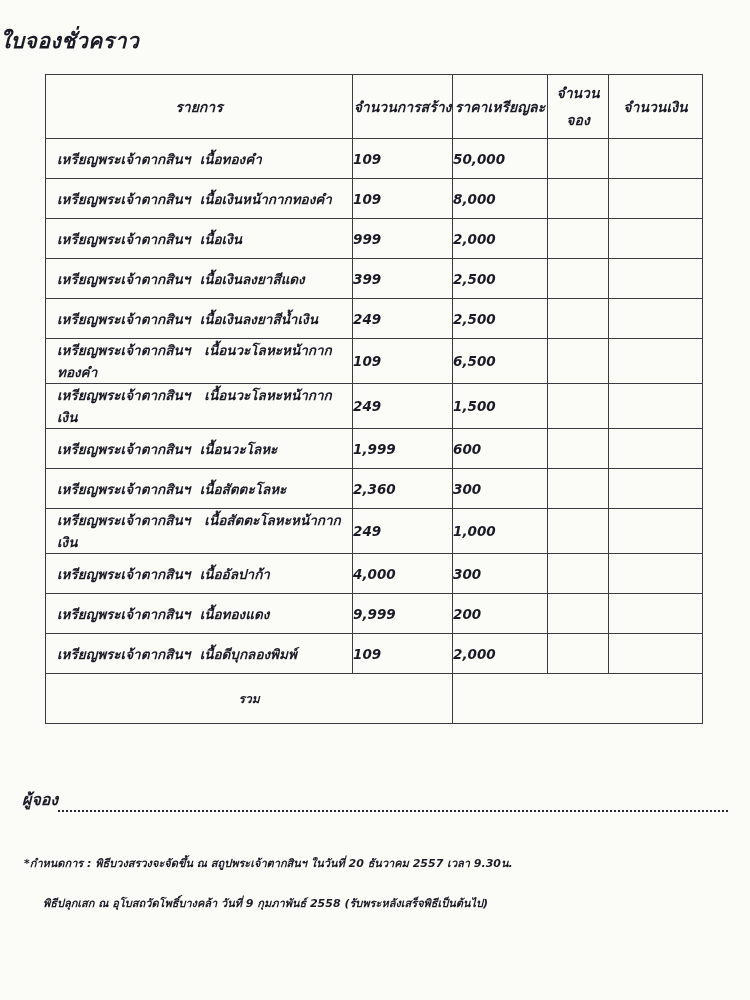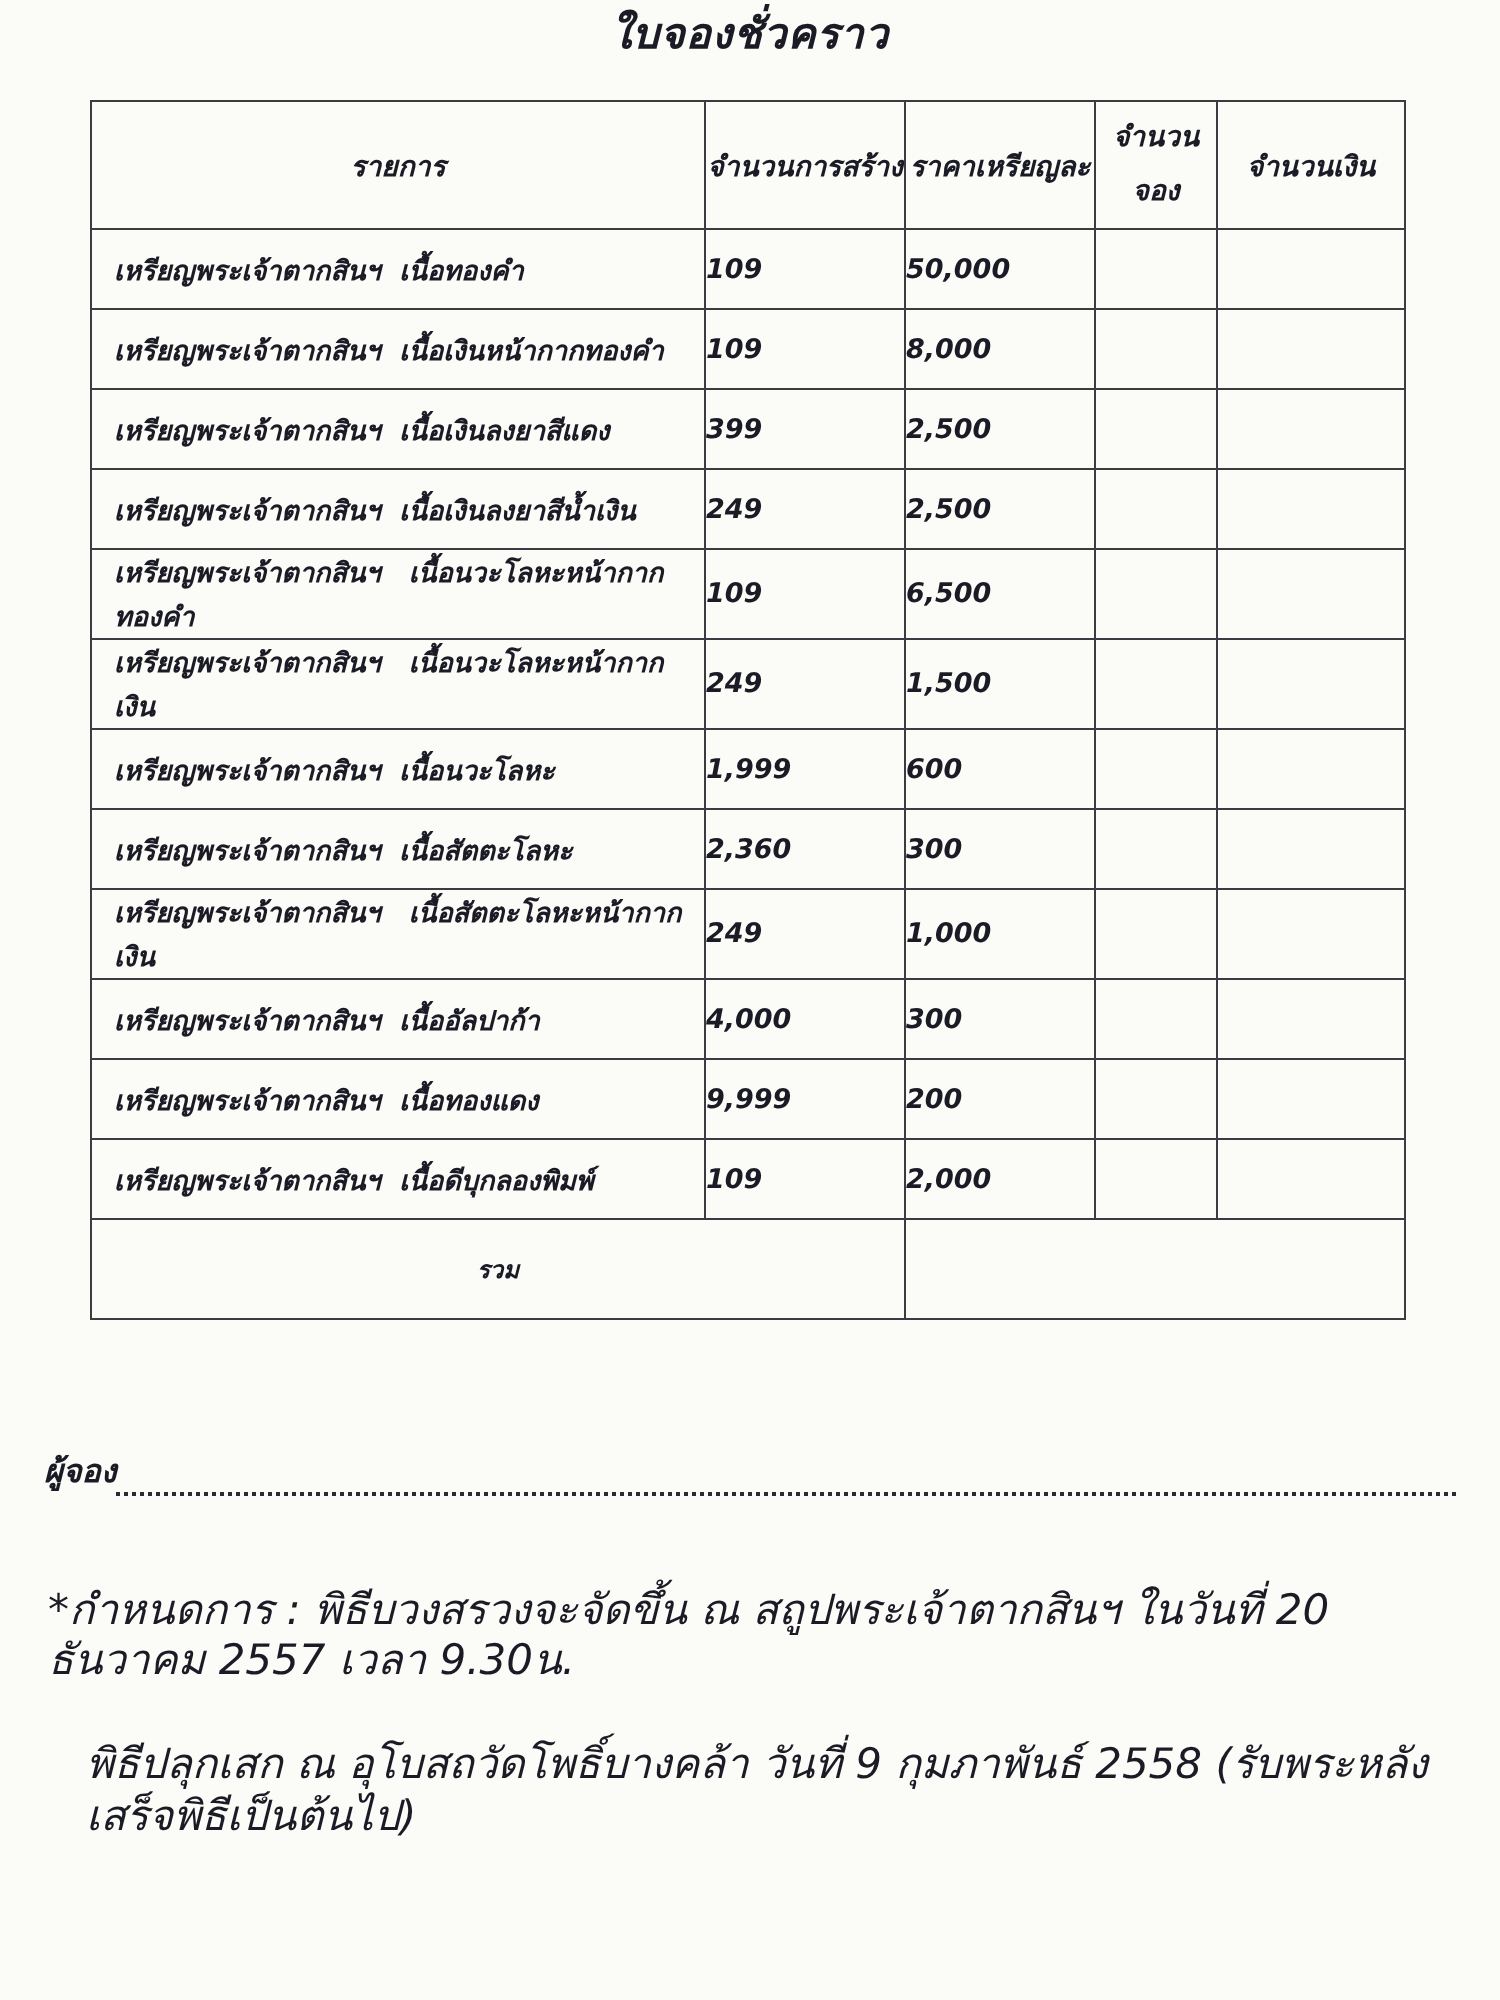--- a/index.html
+++ b/index.html
@@ -8,22 +8,22 @@
   .page {
     position: relative;
     width: 750px;
     height: 1000px;
     margin: 0 auto;
     background: #fbfbf8;
     color: #1b1b26;
     overflow: hidden;
   }
   .doc-title {
-    text-align: center;
-    padding-top: 0;
+    text-align: left;
+    padding-top: 24px;
     font-size: 21px;
     font-weight: bold;
     font-style: italic;
     letter-spacing: 0.5px;
   }
   .doc-subtitle {
     text-align: center;
     margin-top: 26px;
     font-size: 23px;
     font-weight: bold;
@@ -53,22 +53,22 @@
   .sig-row {
     display: flex;
     margin: 63px 22px 0 22px;
     gap: 28px;
   }
   .sig-block { display: flex; flex: 1; align-items: flex-end; }
   .sig-label { font-size: 16px; font-weight: bold; font-style: italic; white-space: nowrap; }
   .sig-line { flex: 1; border-bottom: 2px dotted #2a2a33; height: 16px; }
   .footer-note {
     margin: 0 20px 0 24px;
-    font-size: 21px;
-    font-weight: normal;
+    font-size: 11px;
+    font-weight: bold;
     font-style: italic;
     line-height: 1.2;
   }
   .footer-note.n1 { margin-top: 45px; }
   .footer-note.n2 { margin-top: 27px; margin-left: 43px; }
 </style>
 </head>
 <body>
 
 <div class="page">
@@ -104,20 +104,27 @@
       <td class="cell-num"></td>
     </tr>
         <tr>
       <td class="cell-item">เหรียญพระเจ้าตากสินฯ  เนื้อเงินหน้ากากทองคำ</td>
       <td class="cell-num">109</td>
       <td class="cell-num">8,000</td>
       <td class="cell-num"></td>
       <td class="cell-num"></td>
     </tr>
         <tr>
+      <td class="cell-item">เหรียญพระเจ้าตากสินฯ  เนื้อเงิน</td>
+      <td class="cell-num">999</td>
+      <td class="cell-num">2,000</td>
+      <td class="cell-num"></td>
+      <td class="cell-num"></td>
+    </tr>
+        <tr>
       <td class="cell-item">เหรียญพระเจ้าตากสินฯ  เนื้อเงินลงยาสีแดง</td>
       <td class="cell-num">399</td>
       <td class="cell-num">2,500</td>
       <td class="cell-num"></td>
       <td class="cell-num"></td>
     </tr>
         <tr>
       <td class="cell-item">เหรียญพระเจ้าตากสินฯ  เนื้อเงินลงยาสีน้ำเงิน</td>
       <td class="cell-num">249</td>
       <td class="cell-num">2,500</td>

